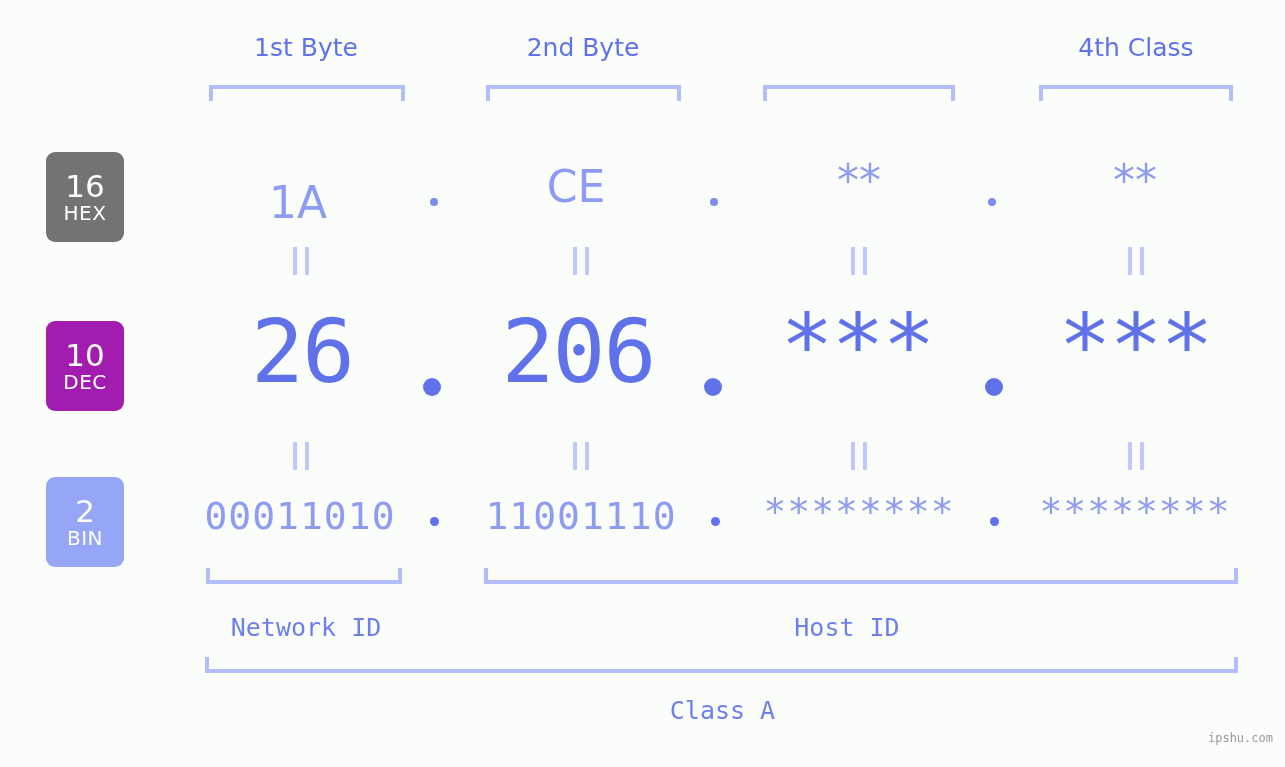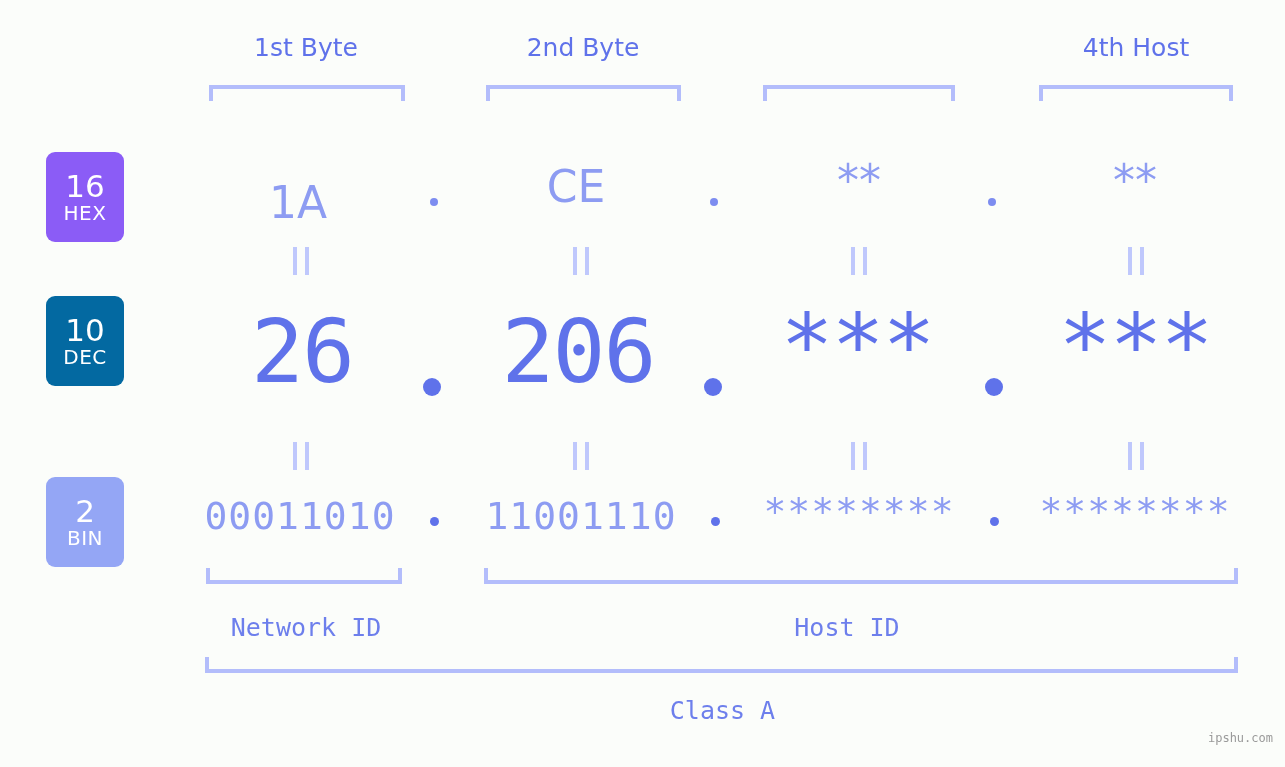--- a/index.html
+++ b/index.html
@@ -75,22 +75,22 @@
     font-weight: 400;
     font-family: "DejaVu Sans", sans-serif;
   }
   .badge .lbl {
     font-size: 20px;
     line-height: 22px;
     font-weight: 400;
     font-family: "DejaVu Sans", sans-serif;
     letter-spacing: 0.5px;
   }
-  #badge-hex { top: 152px; height: 90px; background: #8b5cf6; }
-  #badge-dec { top: 296px; height: 90px; background: #0369a1; }
+  #badge-hex { top: 152px; height: 90px; background: #737373; }
+  #badge-dec { top: 321px; height: 90px; background: #a21caf; }
   #badge-bin { top: 477px; height: 90px; background: #94a6f5; }
 
   
   .val {
     position: absolute;
     text-align: center;
     white-space: nowrap;
     font-family: "DejaVu Sans", sans-serif;
   }
 
@@ -159,21 +159,21 @@
     letter-spacing: 0px;
   }
 </style>
 </head>
 <body>
 
 <div class="stage">
 
   <div class="byte-head" style="left:206px; width:200px;">1st Byte</div>
   <div class="byte-head" style="left:483px; width:200px;">2nd Byte</div>
-  <div class="byte-head" style="left:1036px; width:200px;">4th Host</div>
+  <div class="byte-head" style="left:1036px; width:200px;">4th Class</div>
 
   <div class="bracket-top" style="left:209px; width:196px;"></div>
   <div class="bracket-top" style="left:486px; width:195px;"></div>
   <div class="bracket-top" style="left:763px; width:192px;"></div>
   <div class="bracket-top" style="left:1039px; width:194px;"></div>
 
   <div class="badge" id="badge-hex">
     <span class="num">16</span>
     <span class="lbl">HEX</span>
   </div>

